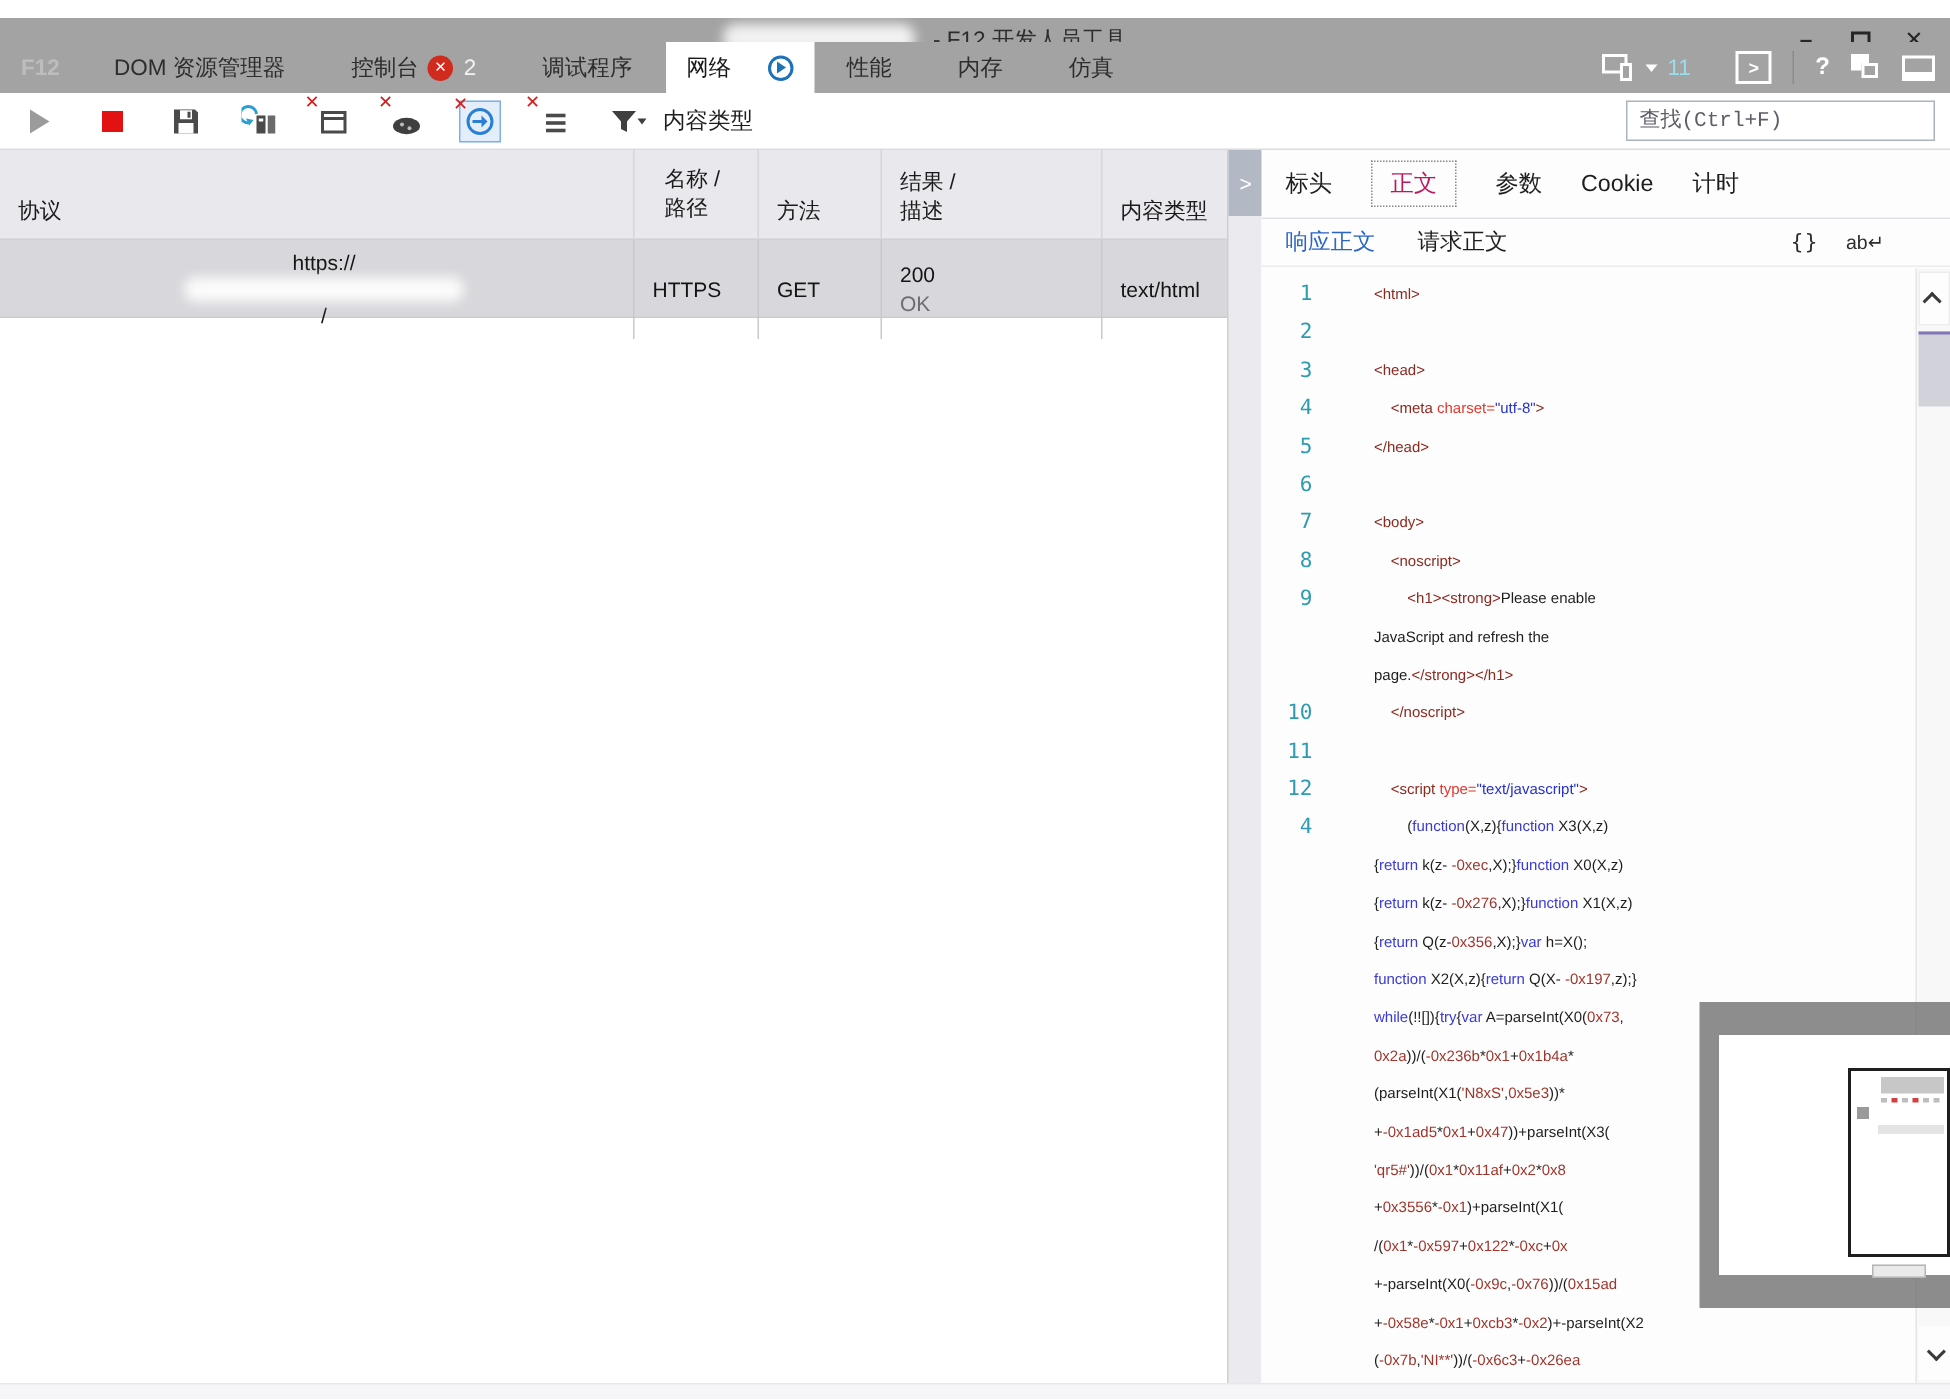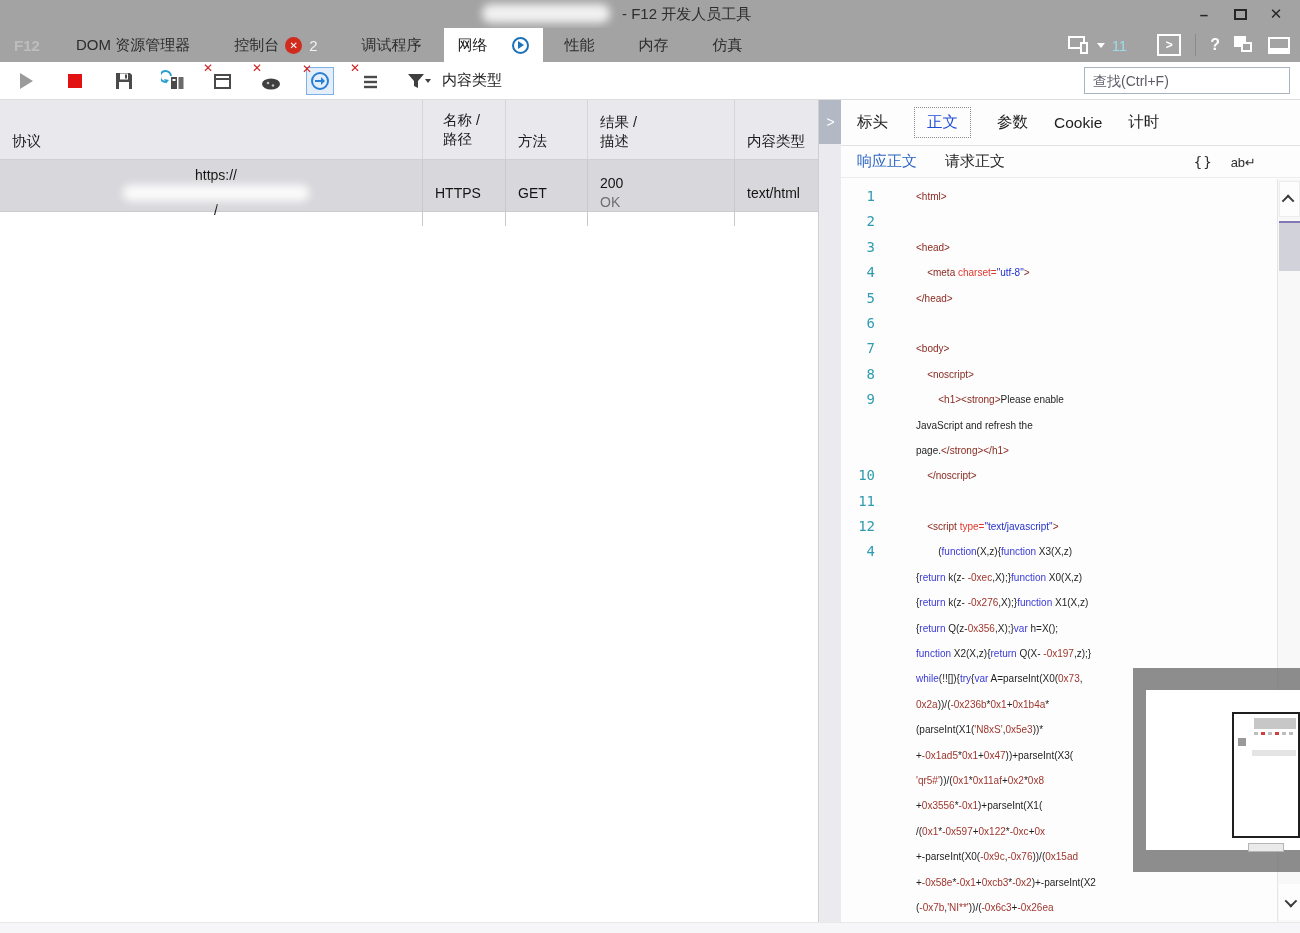--- a/index.html
+++ b/index.html
@@ -1,21 +1,21 @@
 <!DOCTYPE html>
 <html style="--c-linenum: #2e9bb0; --c-tag: #8a2a21; --c-attr: #e0382e; --c-value: #2531cc; --c-keyword: #3a3ad6; --c-literal: #9e352c; --c-plain: #1e1e1e;"><head>
 <meta charset="utf-8">
 <style>
   * { margin:0; padding:0; box-sizing:border-box; }
   html,body { width:1300px; height:933px; overflow:hidden; }
   body { font-family:"Liberation Sans","DejaVu Sans",sans-serif; background:#fff; color:#1e1e1e; }
   .win { position:relative; width:1300px; height:933px; background:#fff; overflow:hidden; }
 
   
-  .titlebar { position:absolute; left:0; top:0; width:100%; height:28px; background:#a3a3a3; }
+  .titlebar { position:absolute; left:0; top:12px; width:100%; height:28px; background:#a3a3a3; }
   .title-blur { position:absolute; left:482px; top:4px; width:128px; height:19px; background:rgba(255,255,255,.85); border-radius:9px; filter:blur(4px); }
   .title-text { position:absolute; left:622px; top:5px; font-size:15px; color:#2d2d2d; white-space:nowrap; }
   .win-controls { position:absolute; right:6px; top:0; height:28px; display:flex; align-items:center; }
   .wc { width:36px; height:28px; display:flex; align-items:center; justify-content:center; color:#262626; font-size:15px; font-weight:bold; }
   .wc-max-box { width:13px; height:11px; border:2px solid #262626; }
 
   
   .tabbar { position:absolute; left:0; top:28px; width:100%; height:34px; background:#a3a3a3; display:flex; align-items:stretch; font-size:15px; color:#2d2d2d; }
   .brand { width:54px; display:flex; align-items:center; padding-left:14px; color:#bdbdbd; font-weight:bold; }
   .main-tab { display:flex; align-items:center; gap:6px; padding:0 22px; white-space:nowrap; }
@@ -40,21 +40,21 @@
 
   
   .toolbar { position:absolute; left:0; top:62px; width:100%; height:38px; background:#fff; border-bottom:1px solid #dcdcdc; display:flex; align-items:center; }
   .tbtn { position:relative; width:28px; height:28px; margin-left:21px; display:flex; align-items:center; justify-content:center; }
   .tbtn.first { margin-left:12px; }
   .tbtn.selected { border:1px solid #7cb2e8; background:#e4eefa; }
   .red-x { position:absolute; left:-5px; top:-6px; color:#d21f1f; font-size:12px; font-weight:bold; }
   .stop-sq { width:14px; height:14px; background:#e31212; }
   .filter-label { font-size:15px; color:#1e1e1e; margin-left:10px; }
   .search-wrap { position:absolute; right:10px; top:5px; }
-  .search-input { width:206px; height:27px; border:1px solid #a9b3c2; font-size:14px; padding:0 8px; color:#333; font-family:Liberation Sans, sans-serif; }
+  .search-input { width:206px; height:27px; border:1px solid #a9b3c2; font-size:14px; padding:0 8px; color:#333; font-family:Liberation Mono, monospace; }
   .search-input::placeholder { color:#5d5d68; opacity:1; }
 
   
   .left-panel { position:absolute; left:0; top:100px; width:818px; bottom:11px; background:#fff; }
   .req-header { display:grid; grid-template-columns:423px 83px 82px 147px 83px; height:60px; background:#e8e8ed; border-bottom:1px solid #cfcfd4; font-size:14.5px; color:#1b1b1b; }
   .req-header .hc { border-right:1px solid #d5d5da; padding:8px 10px 8px 12px; display:flex; flex-direction:column; justify-content:flex-end; line-height:19px; }
   .req-header .hc.name { padding-left:20px; justify-content:center; }
   .req-row { display:grid; grid-template-columns:423px 83px 82px 147px 83px; height:52px; background:#d8d8dc; border-bottom:1px solid #cbcbcf; font-size:14px; color:#141414; }
   .req-row .rc { border-right:1px solid #c9c9cd; padding:6px 10px 6px 12px; display:flex; flex-direction:column; justify-content:center; line-height:19px; }
   .req-row .rc.name { padding-left:20px; flex-direction:column; align-items:center; justify-content:flex-start; }
@@ -62,21 +62,21 @@
   .desc-gray { color:#6e6e72; }
 
   
   .splitter { position:absolute; left:818px; top:100px; width:23px; bottom:11px; background:#ebebef; border-left:1px solid #cfcfcf; }
   .collapse-btn { position:absolute; left:0; top:0; width:23px; height:44px; background:#b2b9c5; color:#fff; font-size:14px; display:flex; align-items:center; justify-content:center; }
 
   
   .right-panel { position:absolute; left:841px; top:100px; right:0; bottom:11px; background:#fdfdfd; }
   .det-tabs { height:46px; display:flex; align-items:center; gap:26px; padding-left:16px; font-size:15.5px; border-bottom:1px solid #e2e2e6; }
   .det-tab { color:#1e1e1e; white-space:nowrap; }
-  .det-tab.active { color:#1d4ed8; border:1px dotted #8a8a8a; padding:4px 12px; }
+  .det-tab.active { color:#be185d; border:1px dotted #8a8a8a; padding:4px 12px; }
   .det-subrow { height:32px; display:flex; align-items:center; gap:28px; padding-left:16px; font-size:15px; border-bottom:1px solid #ececef; position:relative; }
   .det-subtab.active { color:#2b66c2; }
   .sub-icons { position:absolute; right:44px; top:0; height:32px; display:flex; align-items:center; gap:18px; color:#2e2e2e; font-size:14px; }
   .fmt-icon { letter-spacing:1px; font-family:"DejaVu Sans Mono",monospace; }
   .wrap-icon { font-size:13px; }
 
   
   .code-area { position:absolute; left:0; top:79px; right:23px; bottom:0; overflow:hidden; padding-top:5px; background:#fdfdfd; }
   .code-row { display:flex; height:25.4px; }
   .gutter { width:46px; flex:0 0 46px; text-align:right; padding-right:12px; color:var(--c-linenum,#2e9bb0); font-size:14px; line-height:25.4px; font-family:"DejaVu Sans Mono",monospace; }

